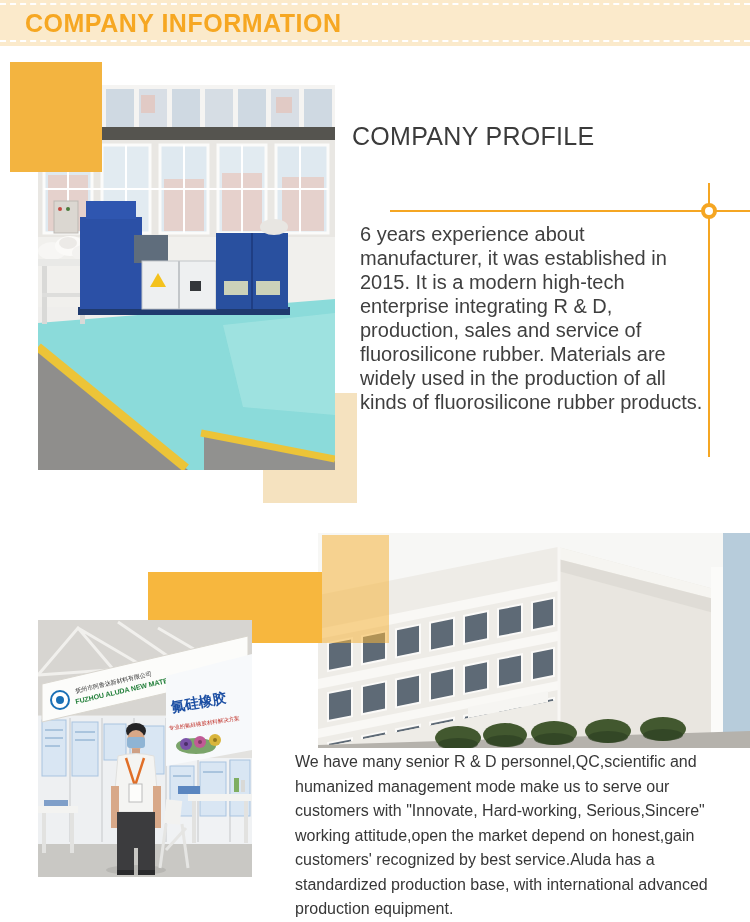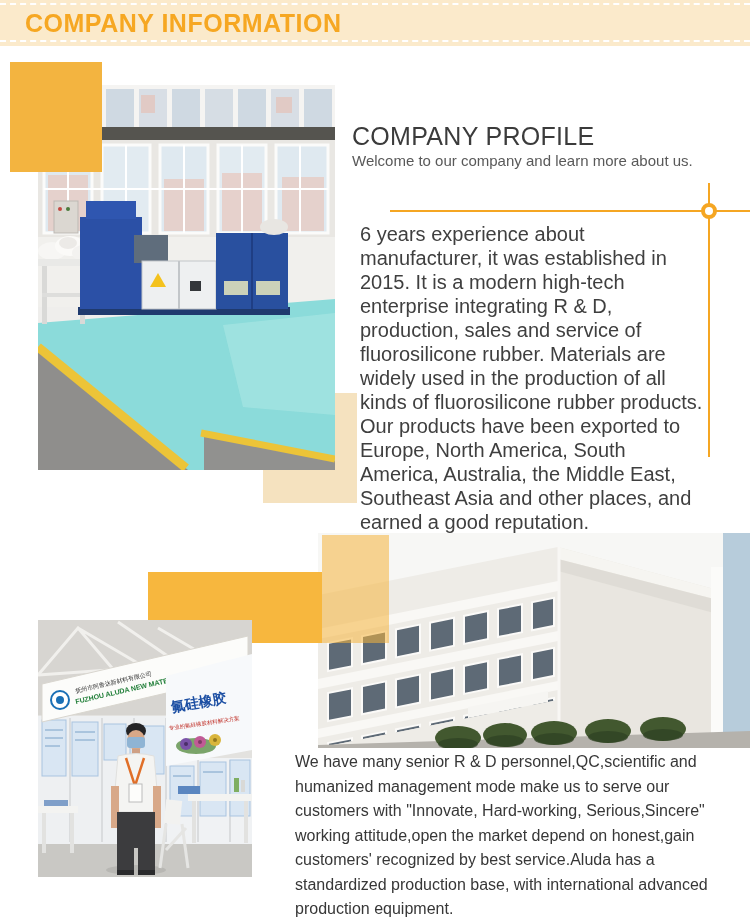--- a/index.html
+++ b/index.html
@@ -132,29 +132,27 @@
       <rect x="152" y="196" width="11" height="10" fill="#33363a"></rect>
       <rect x="178" y="148" width="72" height="76" fill="#29509f"></rect>
       <line x1="214" y1="148" x2="214" y2="224" stroke="#1f3e84" stroke-width="2"></line>
       <rect x="186" y="196" width="24" height="14" fill="#ccd2b9"></rect>
       <rect x="218" y="196" width="24" height="14" fill="#ccd2b9"></rect>
       <ellipse cx="236" cy="142" rx="14" ry="8" fill="#e8e6e2"></ellipse>
     </svg>
   </div>
 
   <h2 class="profile-heading">COMPANY PROFILE</h2>
-  <p class="profile-sub">Welcome to our company and learn more about us.</p>
 
   <div class="accent-hline"></div>
   <div class="accent-vline"></div>
   <div class="accent-ring"></div>
 
   <div class="profile-text">
     <p>6 years experience about manufacturer, it was established in 2015. It is a modern high-tech enterprise integrating R &amp; D, production, sales and service of fluorosilicone rubber. Materials are widely used in the production of all kinds of fluorosilicone rubber products.</p>
-    <p>Our products have been exported to Europe, North America, South America, Australia, the Middle East, Southeast Asia and other places, and earned a good reputation.</p>
   </div>
 
   <div class="orange-rect"></div>
   <div class="yellow-overlay"></div>
 
   <div class="building-photo">
     <svg width="432" height="215" viewBox="0 0 432 215">
       <rect width="432" height="215" fill="#f7f7f5"></rect>
       <defs>
         <clipPath id="facadeClip">

